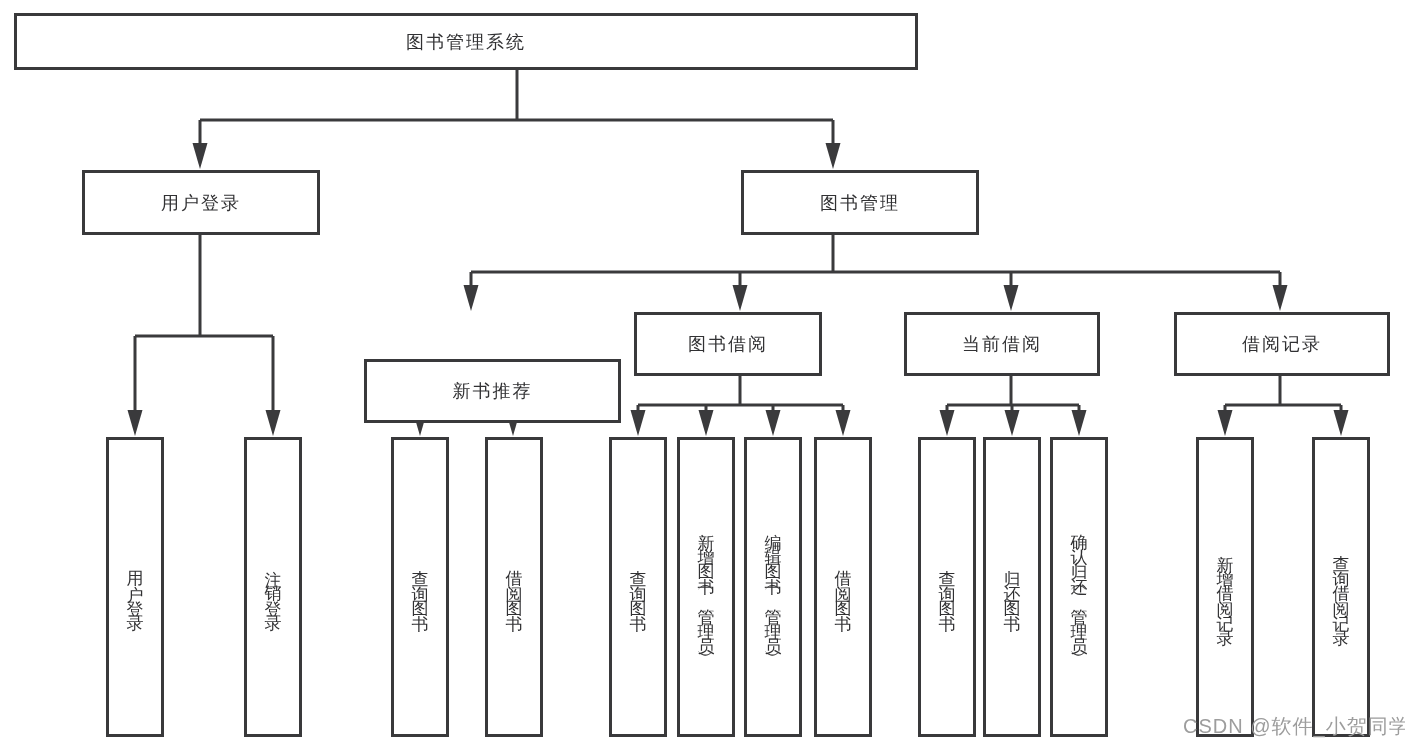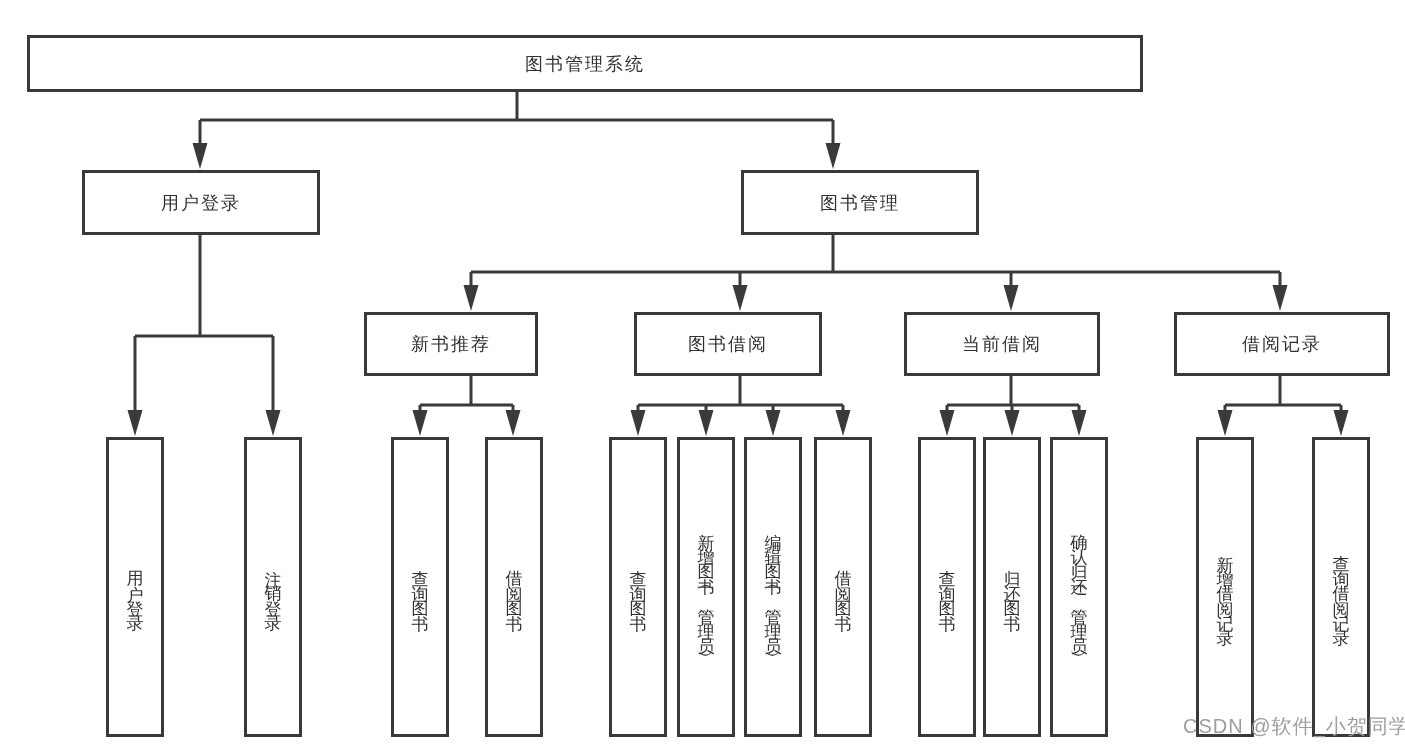--- a/index.html
+++ b/index.html
@@ -43,21 +43,21 @@
     color:var(--color-text);
     display:flex;
     align-items:center;
     justify-content:center;
     font-size:18px;
     letter-spacing:2px;
     white-space:nowrap;
     text-align:center;
   }
   .node.root{
-    left:27px;top:13px;width:1116px;height:57px;margin-top:22px;
+    left:14px;top:13px;width:904px;height:57px;
   }
   .node.lvl2{top:170px;width:238px;height:65px;}
   .node.lvl3{top:312px;height:64px;}
   .node.leaf{
     top:437px;height:300px;width:58px;
     writing-mode:vertical-rl;
     text-orientation:mixed;
     font-size:17px;
     letter-spacing:15px;
     line-height:1;
@@ -126,21 +126,21 @@
       <polygon points="1217.5,410 1232.5,410 1225,436"></polygon>
       <polygon points="1333.5,410 1348.5,410 1341,436"></polygon>
     </g>
   </svg>
 
   <div class="node root">图书管理系统</div>
 
   <div class="node lvl2" style="left:82px;">用户登录</div>
   <div class="node lvl2" style="left:714px;margin-left:27px;">图书管理</div>
 
-  <div class="node lvl3" style="left:364px;width:174px;">新书推荐</div>
+  <div class="node lvl3" style="left:364px;width:257px;margin-top:47px;">新书推荐</div>
   <div class="node lvl3" style="left:634px;width:188px;">图书借阅</div>
   <div class="node lvl3" style="left:904px;width:196px;">当前借阅</div>
   <div class="node lvl3" style="left:1174px;width:216px;">借阅记录</div>
 
   <div class="node leaf" style="left:106px;">用户登录</div>
   <div class="node leaf" style="left:244px;">注销登录</div>
 
   <div class="node leaf" style="left:391px;">查询图书</div>
   <div class="node leaf" style="left:485px;">借阅图书</div>
 

